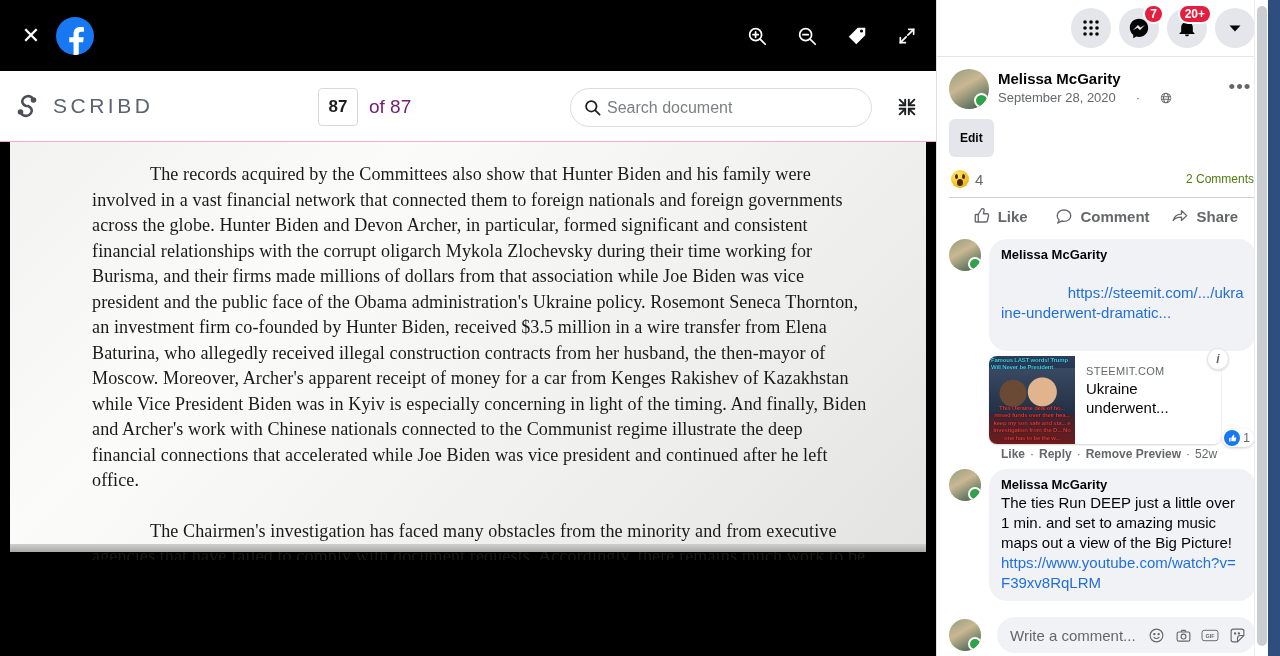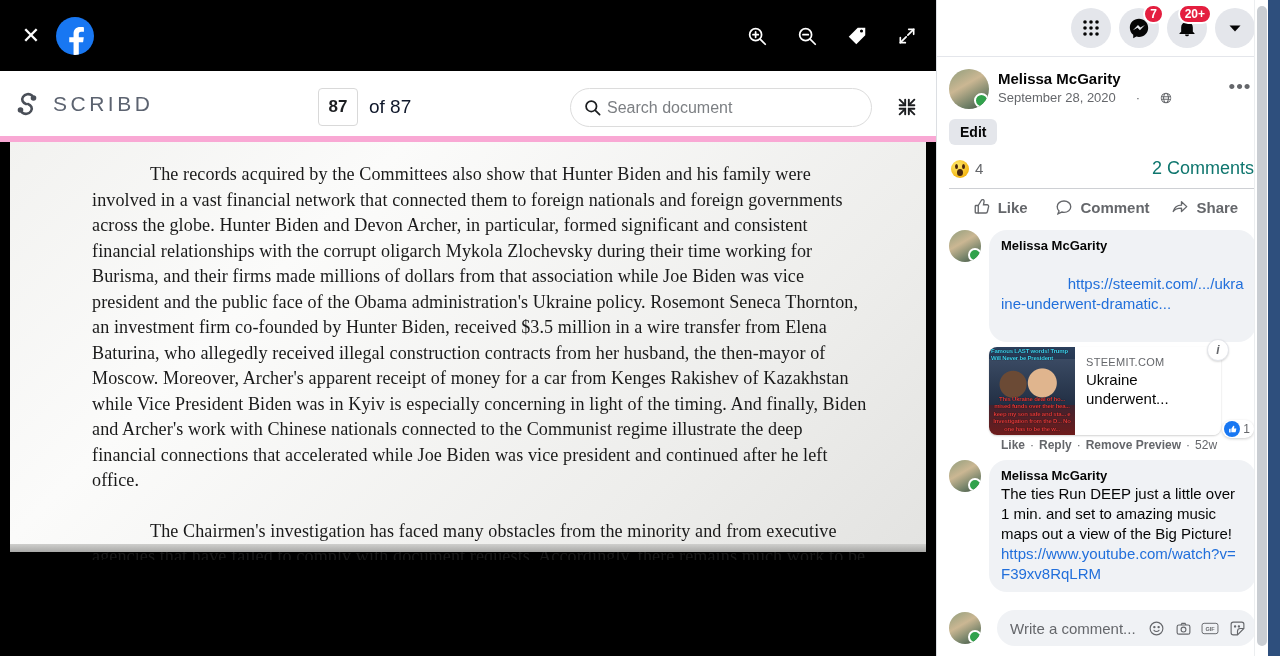--- a/index.html
+++ b/index.html
@@ -55,40 +55,40 @@
     display: flex; align-items: center; gap: 20px;
   }
   .v-icon {
     width: 30px; height: 30px; display: flex; align-items: center;
     justify-content: center; cursor: pointer; color: #fff;
   }
 
   .v-toolbar {
     height: 71px; background: #fff;
     display: flex; align-items: center;
-    border-bottom: 6px solid #f9a8d4; position: relative;
+    border-bottom: 1px solid #f9a8d4; position: relative;
   }
   .scribd-logo {
     display: flex; align-items: center; gap: 11px;
     margin-left: 12px; cursor: pointer;
   }
   .scribd-word {
     font-size: 21px; letter-spacing: 3.5px; color: #5c6370; font-weight: 400;
   }
   .pager {
     position: absolute; left: 318px; top: 0; height: 71px;
     display: flex; align-items: center; gap: 11px;
   }
   .page-box {
     width: 40px; height: 38px; border: 1px solid #d9d9d9; border-radius: 4px;
     display: flex; align-items: center; justify-content: center;
     font-size: 17px; font-weight: 700; color: #1c1e21; background: #fff;
     cursor: text;
   }
-  .page-of { font-size: 19px; color: #0f172a; }
+  .page-of { font-size: 19px; color: #701a75; }
   .searchbar {
     position: absolute; left: 570px; top: 17px;
     width: 302px; height: 39px;
     border: 1px solid #dcdcdc; border-radius: 20px; background: #fff;
     display: flex; align-items: center; padding: 0 12px; gap: 5px;
     cursor: text;
   }
   .search-ph { font-size: 16px; color: #7c7f83; }
   .collapse-btn {
     position: absolute; right: 14px; top: 21px;
@@ -176,43 +176,43 @@
   }
   .post-menu {
     position: absolute; right: 12px; top: 14px; width: 32px; height: 32px;
     display: flex; align-items: center; justify-content: center;
     color: #65676b; font-size: 19px; letter-spacing: 1px; cursor: pointer;
     border-radius: 50%;
   }
   .edit-row { padding: 10px 12px 0 12px; }
   .edit-btn {
     display: inline-block; background: #e4e6eb; color: #050505;
-    font-size: 14px; font-weight: 700; border-radius: 6px;
-    padding: 5px 11px; cursor: pointer; border: none;
+    font-size: 12px; font-weight: 700; border-radius: 6px;
+    padding: 12px 11px; cursor: pointer; border: none;
     font-family: "Liberation Sans", sans-serif;
   }
 
   .stats-row {
     display: flex; align-items: center; justify-content: space-between;
     padding: 13px 14px 9px 14px;
   }
   .reactions { display: flex; align-items: center; gap: 6px; cursor: pointer; }
   .wow-emoji {
     width: 18px; height: 18px; border-radius: 50%;
     background: radial-gradient(circle at 35% 30%,#fde86b,#f5b816 70%,#e09b08);
     position: relative; flex: 0 0 18px;
   }
   .wow-emoji i {
     position: absolute; background: #49270e; border-radius: 50%;
   }
   .wow-emoji .eL { width: 3px; height: 5px; left: 4px; top: 4px; }
   .wow-emoji .eR { width: 3px; height: 5px; right: 4px; top: 4px; }
   .wow-emoji .mo { width: 6px; height: 7px; left: 6px; bottom: 2px; }
   .stat-num { font-size: 15px; color: #65676b; }
-  .stat-comments { font-size: 18px; color: #0f766e; cursor: pointer; }
+  .stat-comments { font-size: 12px; color: #4d7c0f; cursor: pointer; }
 
   .action-bar {
     display: flex; align-items: center; border-top: 1px solid #ced0d4;
     margin: 0 12px; padding: 3px 0 4px 0;
   }
   .action {
     flex: 1; display: flex; align-items: center; justify-content: center;
     gap: 7px; padding: 6px 0; border-radius: 5px; cursor: pointer;
     color: #65676b; font-size: 15px; font-weight: 700;
   }

